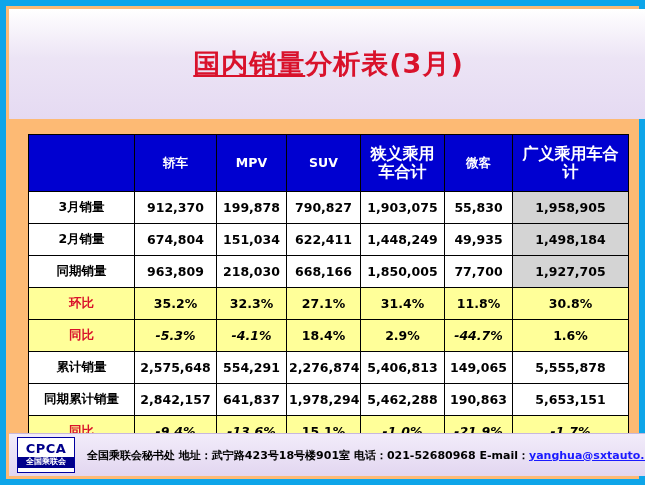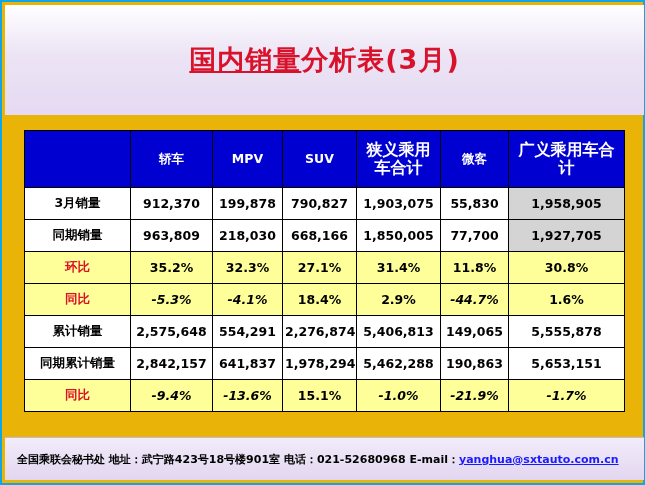--- a/index.html
+++ b/index.html
@@ -11,22 +11,22 @@
     height: 485px;
     font-family: "DejaVu Sans", "Liberation Sans", sans-serif;
     background: #ffffff;
     overflow: hidden;
   }
   .slide {
     position: relative;
     width: 645px;
     height: 485px;
     box-sizing: border-box;
-    border: 2px solid #0ea5e9;
-    background: #eab308;
+    border: 6px solid #0ea5e9;
+    background: #fdba74;
   }
   .title-band {
     position: absolute;
     left: 3px;
     top: 3px;
     width: 639px;
     height: 110px;
     background: linear-gradient(to bottom, #ffffff 0%, #ece4f5 45%, #e5daf2 100%);
     display: flex;
     align-items: center;
@@ -190,20 +190,29 @@
         <tr>
           <td class="label">3月销量</td>
           <td class="val">912,370</td>
           <td class="val">199,878</td>
           <td class="val">790,827</td>
           <td class="val">1,903,075</td>
           <td class="val">55,830</td>
           <td class="val grey">1,958,905</td>
         </tr>
 
+        <tr>
+          <td class="label">2月销量</td>
+          <td class="val">674,804</td>
+          <td class="val">151,034</td>
+          <td class="val">622,411</td>
+          <td class="val">1,448,249</td>
+          <td class="val">49,935</td>
+          <td class="val grey">1,498,184</td>
+        </tr>
 
         <tr>
           <td class="label">同期销量</td>
           <td class="val">963,809</td>
           <td class="val">218,030</td>
           <td class="val">668,166</td>
           <td class="val">1,850,005</td>
           <td class="val">77,700</td>
           <td class="val grey">1,927,705</td>
         </tr>
@@ -255,16 +264,20 @@
           <td class="pos">15.1%</td>
           <td class="neg">-1.0%</td>
           <td class="neg">-21.9%</td>
           <td class="neg">-1.7%</td>
         </tr>
       </tbody>
     </table>
   </div>
 
   <div class="footer">
+    <div class="logo">
+      <div class="l1">CPCA</div>
+      <div class="l2">全国乘联会</div>
+    </div>
     <div class="footer-text"><span>全国乘联会秘书处  地址：武宁路423号18号楼901室    电话：021-52680968   E-mail：</span><span class="mail">yanghua@sxtauto.com.cn</span></div>
   </div>
 
 </div>
 
 </body></html>

